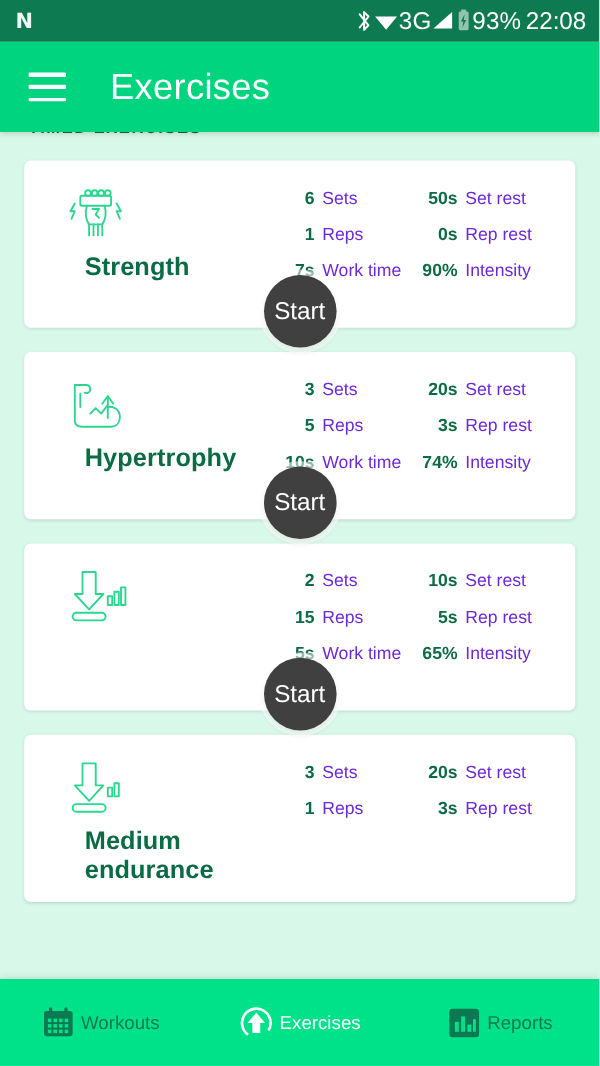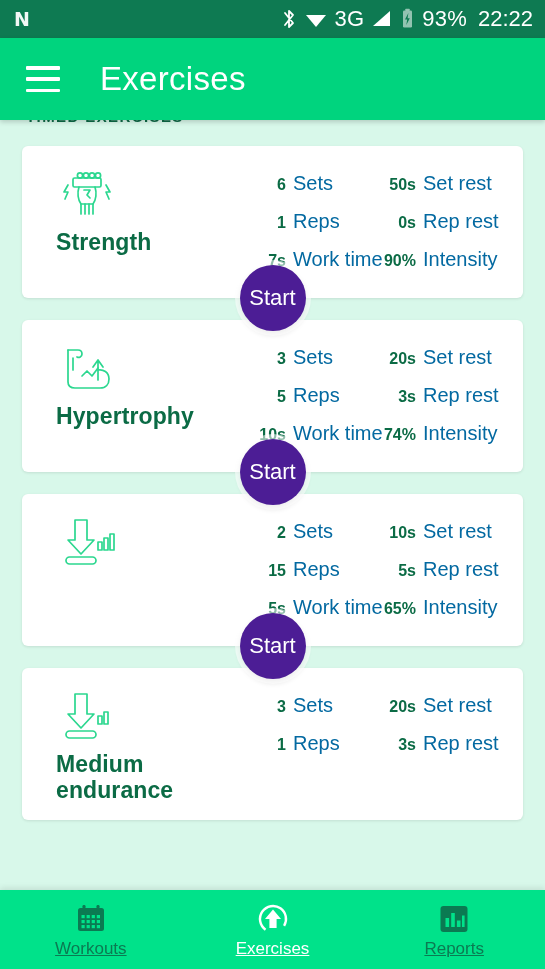--- a/index.html
+++ b/index.html
@@ -11,21 +11,21 @@
   }
   .phone { position:relative; width:545px; height:969px; overflow:hidden; background:#d8f8ea; }
 
   
   .statusbar{
     position:absolute; top:0; left:0; width:545px; height:38px;
     background:#0e7a52; color:#ffffff;
     display:flex; align-items:center; padding:0 12px 0 14px;
   }
   .sb-left{ display:flex; align-items:center; gap:6px; }
-  .sb-right{ margin-left:auto; display:flex; align-items:center; gap:7px; }
+  .sb-right{ margin-left:auto; display:flex; align-items:center; }
   .sb-txt{ font-size:22px; font-weight:400; letter-spacing:.2px; line-height:1; }
   .sb-time{ font-size:22px; font-weight:400; line-height:1; margin-left:4px;}
   .n-logo{ font-size:19px; font-weight:700; font-family:"DejaVu Sans", sans-serif; opacity:.95;}
 
   
   .appbar{
     position:absolute; top:38px; left:0; width:545px; height:82px;
     background:#00d47e; display:flex; align-items:center;
     z-index:30; box-shadow:0 2px 5px rgba(0,0,0,.18);
   }
@@ -51,56 +51,57 @@
     box-shadow:0 1px 3px rgba(0,0,0,.10);
     padding:22px 20px 16px 20px;
     min-height:152px;
   }
   .card-body{ display:flex; align-items:flex-start; }
   .card-left{ width:210px; flex:0 0 210px; padding-left:14px; }
   .card-icon{ height:52px; margin-bottom:10px; }
   .card-title{
     color:#0b6b45; font-size:23px; font-weight:700; line-height:1.12;
     letter-spacing:.1px;
+    margin-left:21px;
   }
   .stats{ flex:1; display:flex; padding-top:4px;}
   .stat-col{ display:flex; flex-direction:column; gap:15px; }
   .stat-col.c1{ width:130px; }
   .stat-col.c2{ width:140px; }
   .stat{ display:flex; align-items:baseline; white-space:nowrap; }
   .stat-val{
     color:#0b6b45; font-size:16px; font-weight:700;
     min-width:34px; text-align:right; margin-right:7px;
   }
-  .stat-lbl{ color:#0369a1; font-size:20px; font-weight:400; }
+  .stat-lbl{ color:#6d28d9; font-size:16px; font-weight:400; }
 
   .fab-wrap{ position:relative; height:8px; }
   .fab{
     position:absolute; left:50%; transform:translateX(-50%);
     top:-6px;
     width:66px; height:66px; border-radius:50%;
-    background:#4c1d95;
+    background:#404040;
     color:#ffffff; font-size:22px; font-weight:400;
     display:flex; align-items:center; justify-content:center;
     box-shadow:0 0 0 5px rgba(255,255,255,.55), 0 3px 6px rgba(0,0,0,.16);
     cursor:pointer; z-index:5;
   }
 
   
   .bottomnav{
     position:absolute; bottom:0; left:0; width:545px; height:79px;
     background:#00e28a;
     display:flex; align-items:center;
     box-shadow:0 -2px 6px rgba(0,0,0,.10);
     z-index:40;
   }
   .nav-item{
     flex:1; height:100%;
-    display:flex; flex-direction:column; align-items:center; justify-content:center;
-    gap:5px; cursor:pointer; color:#0b7a52;text-decoration:underline;
+    display:flex; flex-direction:row; align-items:center; justify-content:center;
+    gap:5px; cursor:pointer; color:#0b7a52;
   }
   .nav-item.active{ color:#ffffff; }
   .nav-label{ font-size:17px; font-weight:400; line-height:1; }
   .nav-ico{ width:32px; height:32px; display:block; }
 </style>
 </head>
 <body>
 
 <div class="phone">
 
@@ -118,21 +119,21 @@
       <span class="sb-txt">3G</span>
       <svg width="22" height="20" viewBox="0 0 22 20">
         <path d="M2 17 L19 2 L19 17 Z" fill="#fff"></path>
       </svg>
       <svg width="15" height="22" viewBox="0 0 15 22">
         <rect x="3" y="2.5" width="9" height="17" rx="1.3" fill="#fff" opacity=".55"></rect>
         <rect x="5.2" y="0.7" width="4.6" height="2" rx=".7" fill="#fff" opacity=".55"></rect>
         <path d="M8.4 5 L5 11.6 L7.2 11.6 L6.3 17 L9.8 10.2 L7.6 10.2 Z" fill="#0e7a52"></path>
       </svg>
       <span class="sb-txt">93%</span>
-      <span class="sb-time">22:22</span>
+      <span class="sb-time">22:08</span>
     </div>
   </div>
 
   <div class="appbar">
     <div class="hamburger">
       <span></span>
         <span></span>
         <span></span>
     </div>
     <div class="appbar-title">Exercises</div>

